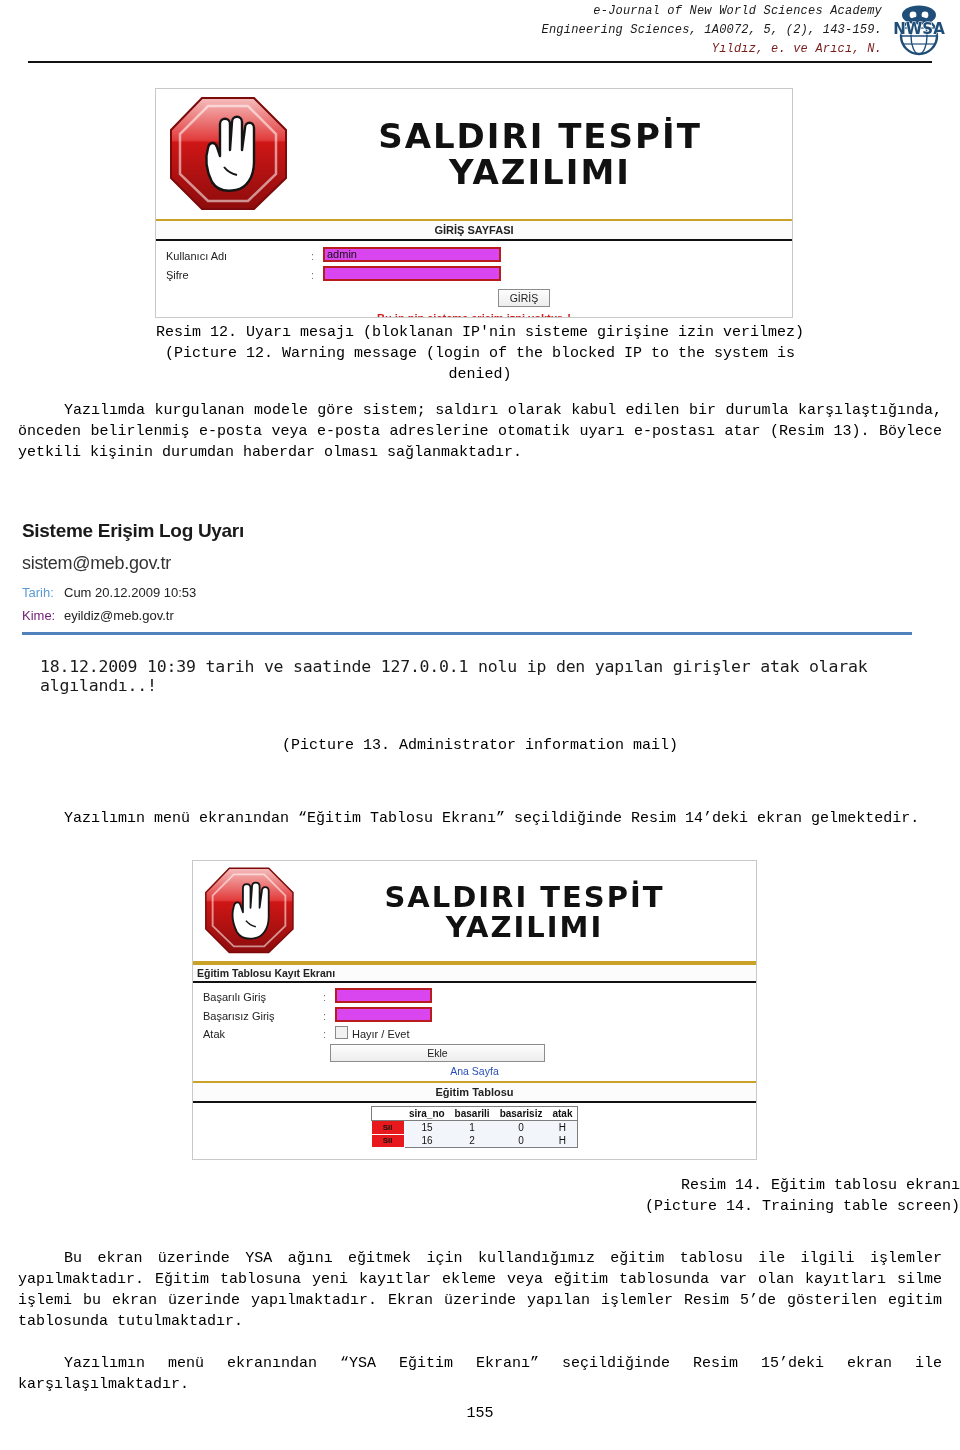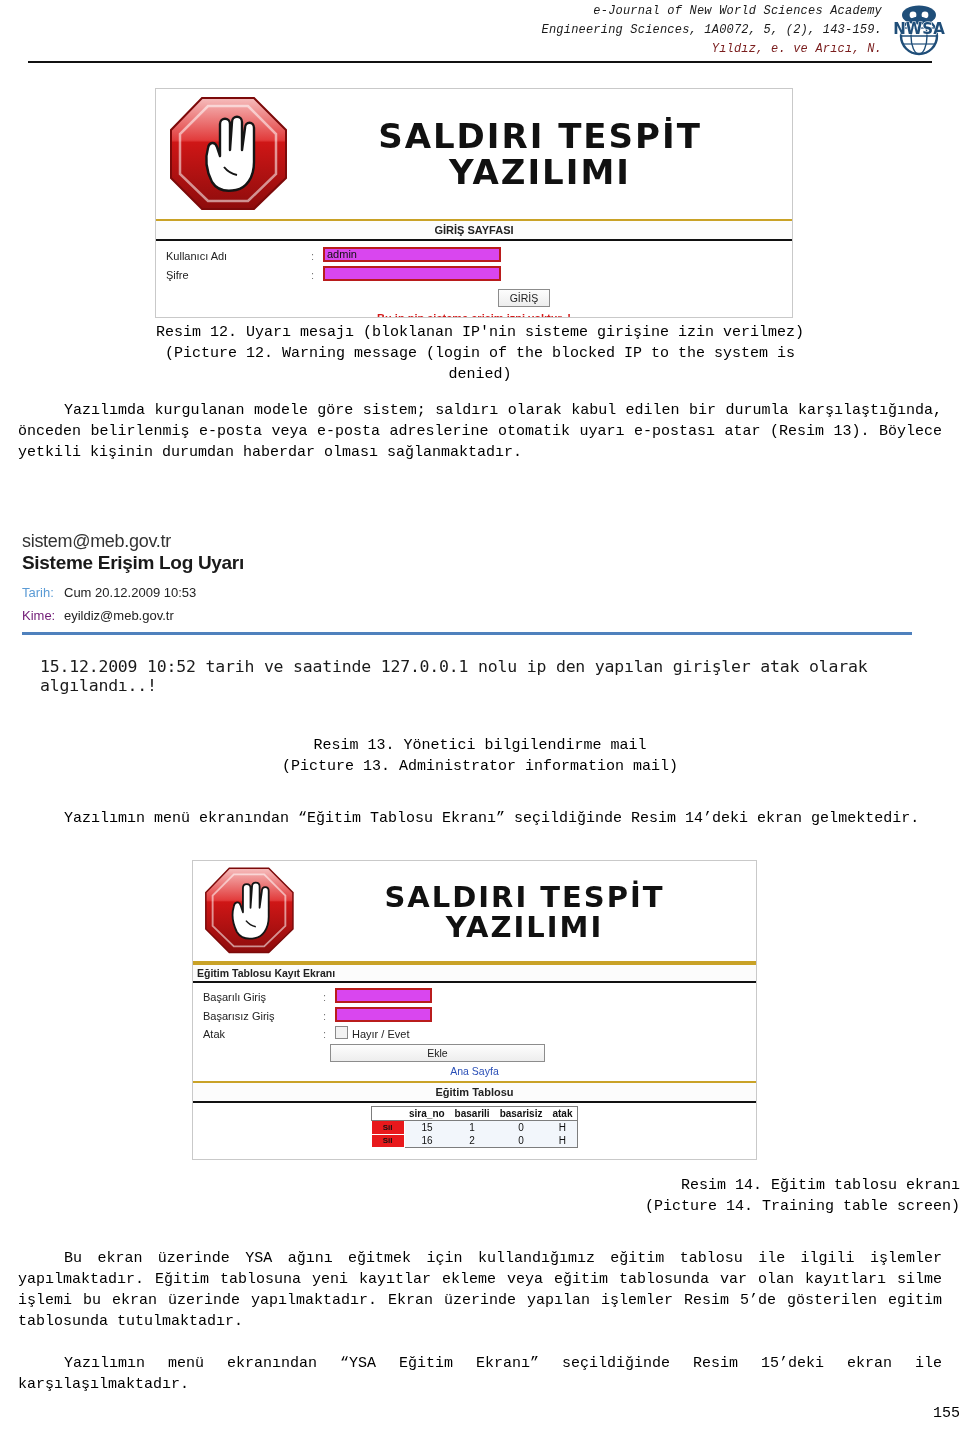--- a/index.html
+++ b/index.html
@@ -188,21 +188,21 @@
   }
   .para {
     left: 18px;
     width: 924px;
     text-align: justify;
   }
   .para .indent { display: inline-block; width: 46px; }
   .pagenum {
     position: absolute;
     left: 0; width: 960px;
-    text-align: right;
+    text-align: center;
     font-family: "Liberation Mono", monospace;
     font-size: 15px;
     color: #000;
   }
 </style>
 </head>
 <body>
 
 <div class="page-header">
   <div class="hdr-lines">
@@ -282,37 +282,36 @@
   <div>(Picture 12. Warning message (login of the blocked IP to the system is</div>
   <div>denied)</div>
 </div>
 
 <div class="txt para" style="top:400px;">
   <span class="indent"></span><span>Yazılımda kurgulanan modele göre sistem; saldırı olarak kabul edilen bir durumla karşılaştığında, önceden belirlenmiş e-posta veya e-posta adreslerine otomatik uyarı e-postası atar (Resim 13). Böylece yetkili kişinin durumdan haberdar olması sağlanmaktadır.</span>
 </div>
 
 <div style="position:absolute; left:22px; top:520px; width:900px; height:205px;
             font-family:'Liberation Sans', sans-serif;">
+  <div style="font-size:19px; font-weight:bold; color:#1a1a1a; letter-spacing:-0.3px;">Sisteme Erişim Log Uyarı</div>
   <div style="font-size:18px; color:#333; margin-top:11px; letter-spacing:-0.3px;">sistem@meb.gov.tr</div>
-  <div style="font-size:19px; font-weight:bold; color:#1a1a1a; letter-spacing:-0.3px;">Sisteme Erişim Log Uyarı</div>
   <div style="margin-top:11px; font-size:13px; display:flex; align-items:baseline;">
     <span style="color:#5b9bd5; width:42px;">Tarih:</span>
     <span style="color:#222;">Cum 20.12.2009 10:53</span>
   </div>
   <div style="margin-top:8px; font-size:13px; display:flex; align-items:baseline;">
     <span style="color:#701a75; width:42px;">Kime:</span>
     <span style="color:#222;">eyildiz@meb.gov.tr</span>
   </div>
   <div style="margin-top:9px; border-top:3px solid #4f81bd; width:890px;"></div>
   <div style="margin-top:22px; font-size:16.5px; color:#1a1a1a; letter-spacing:-0.2px;
-              font-family:'DejaVu Sans Mono', monospace; padding-left:18px;">15.12.2009 10:52 tarih ve saatinde 127.0.0.1 nolu ip den yapılan girişler atak olarak algılandı..!</div>
+              font-family:'DejaVu Sans Mono', monospace; padding-left:18px;">18.12.2009 10:39 tarih ve saatinde 127.0.0.1 nolu ip den yapılan girişler atak olarak algılandı..!</div>
 </div>
 
 <div class="txt caption" style="top:735px;">
-  <div>Resim 13. Yönetici bilgilendirme mail</div>
   <div>(Picture 13. Administrator information mail)</div>
 </div>
 
 <div class="txt para" style="top:808px;">
   <span class="indent"></span><span>Yazılımın menü ekranından “Eğitim Tablosu Ekranı” seçildiğinde Resim 14’deki ekran gelmektedir.</span>
 </div>
 
 <div class="shot" style="left:192px; top:860px; width:565px; height:300px;">
 
   <div class="shot-banner" style="height:98px; padding: 2px 6px 0 6px;">

